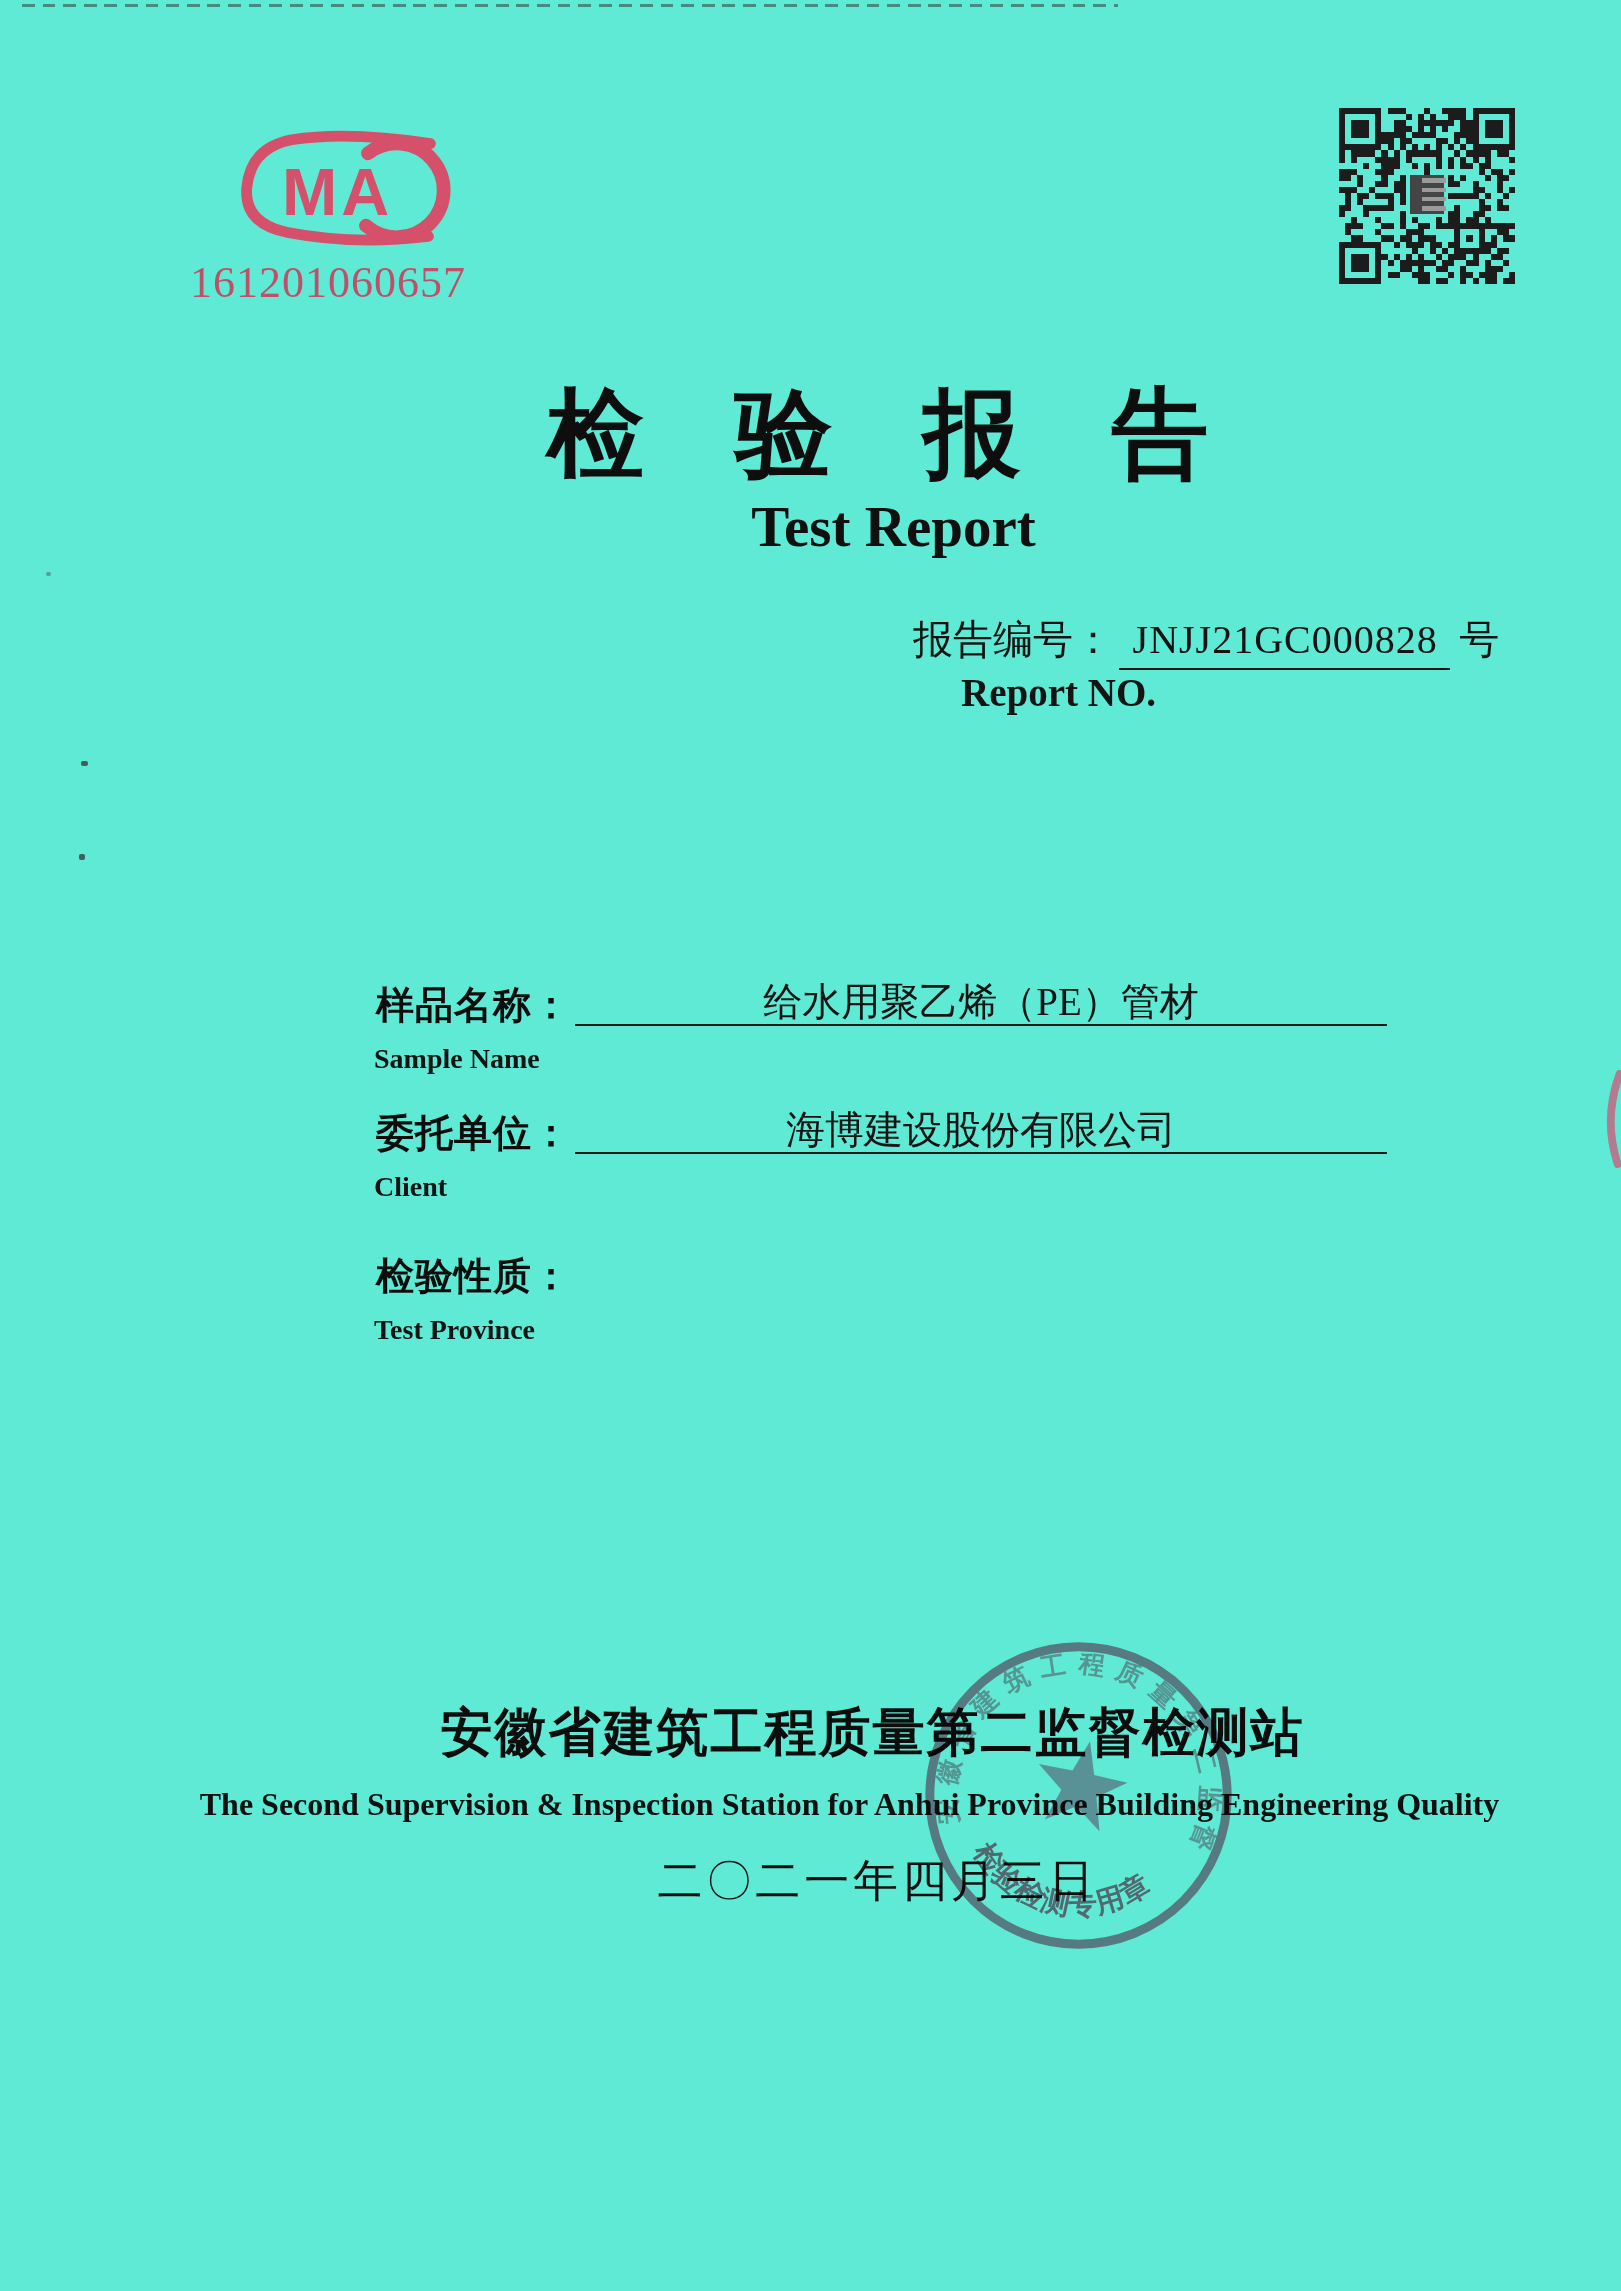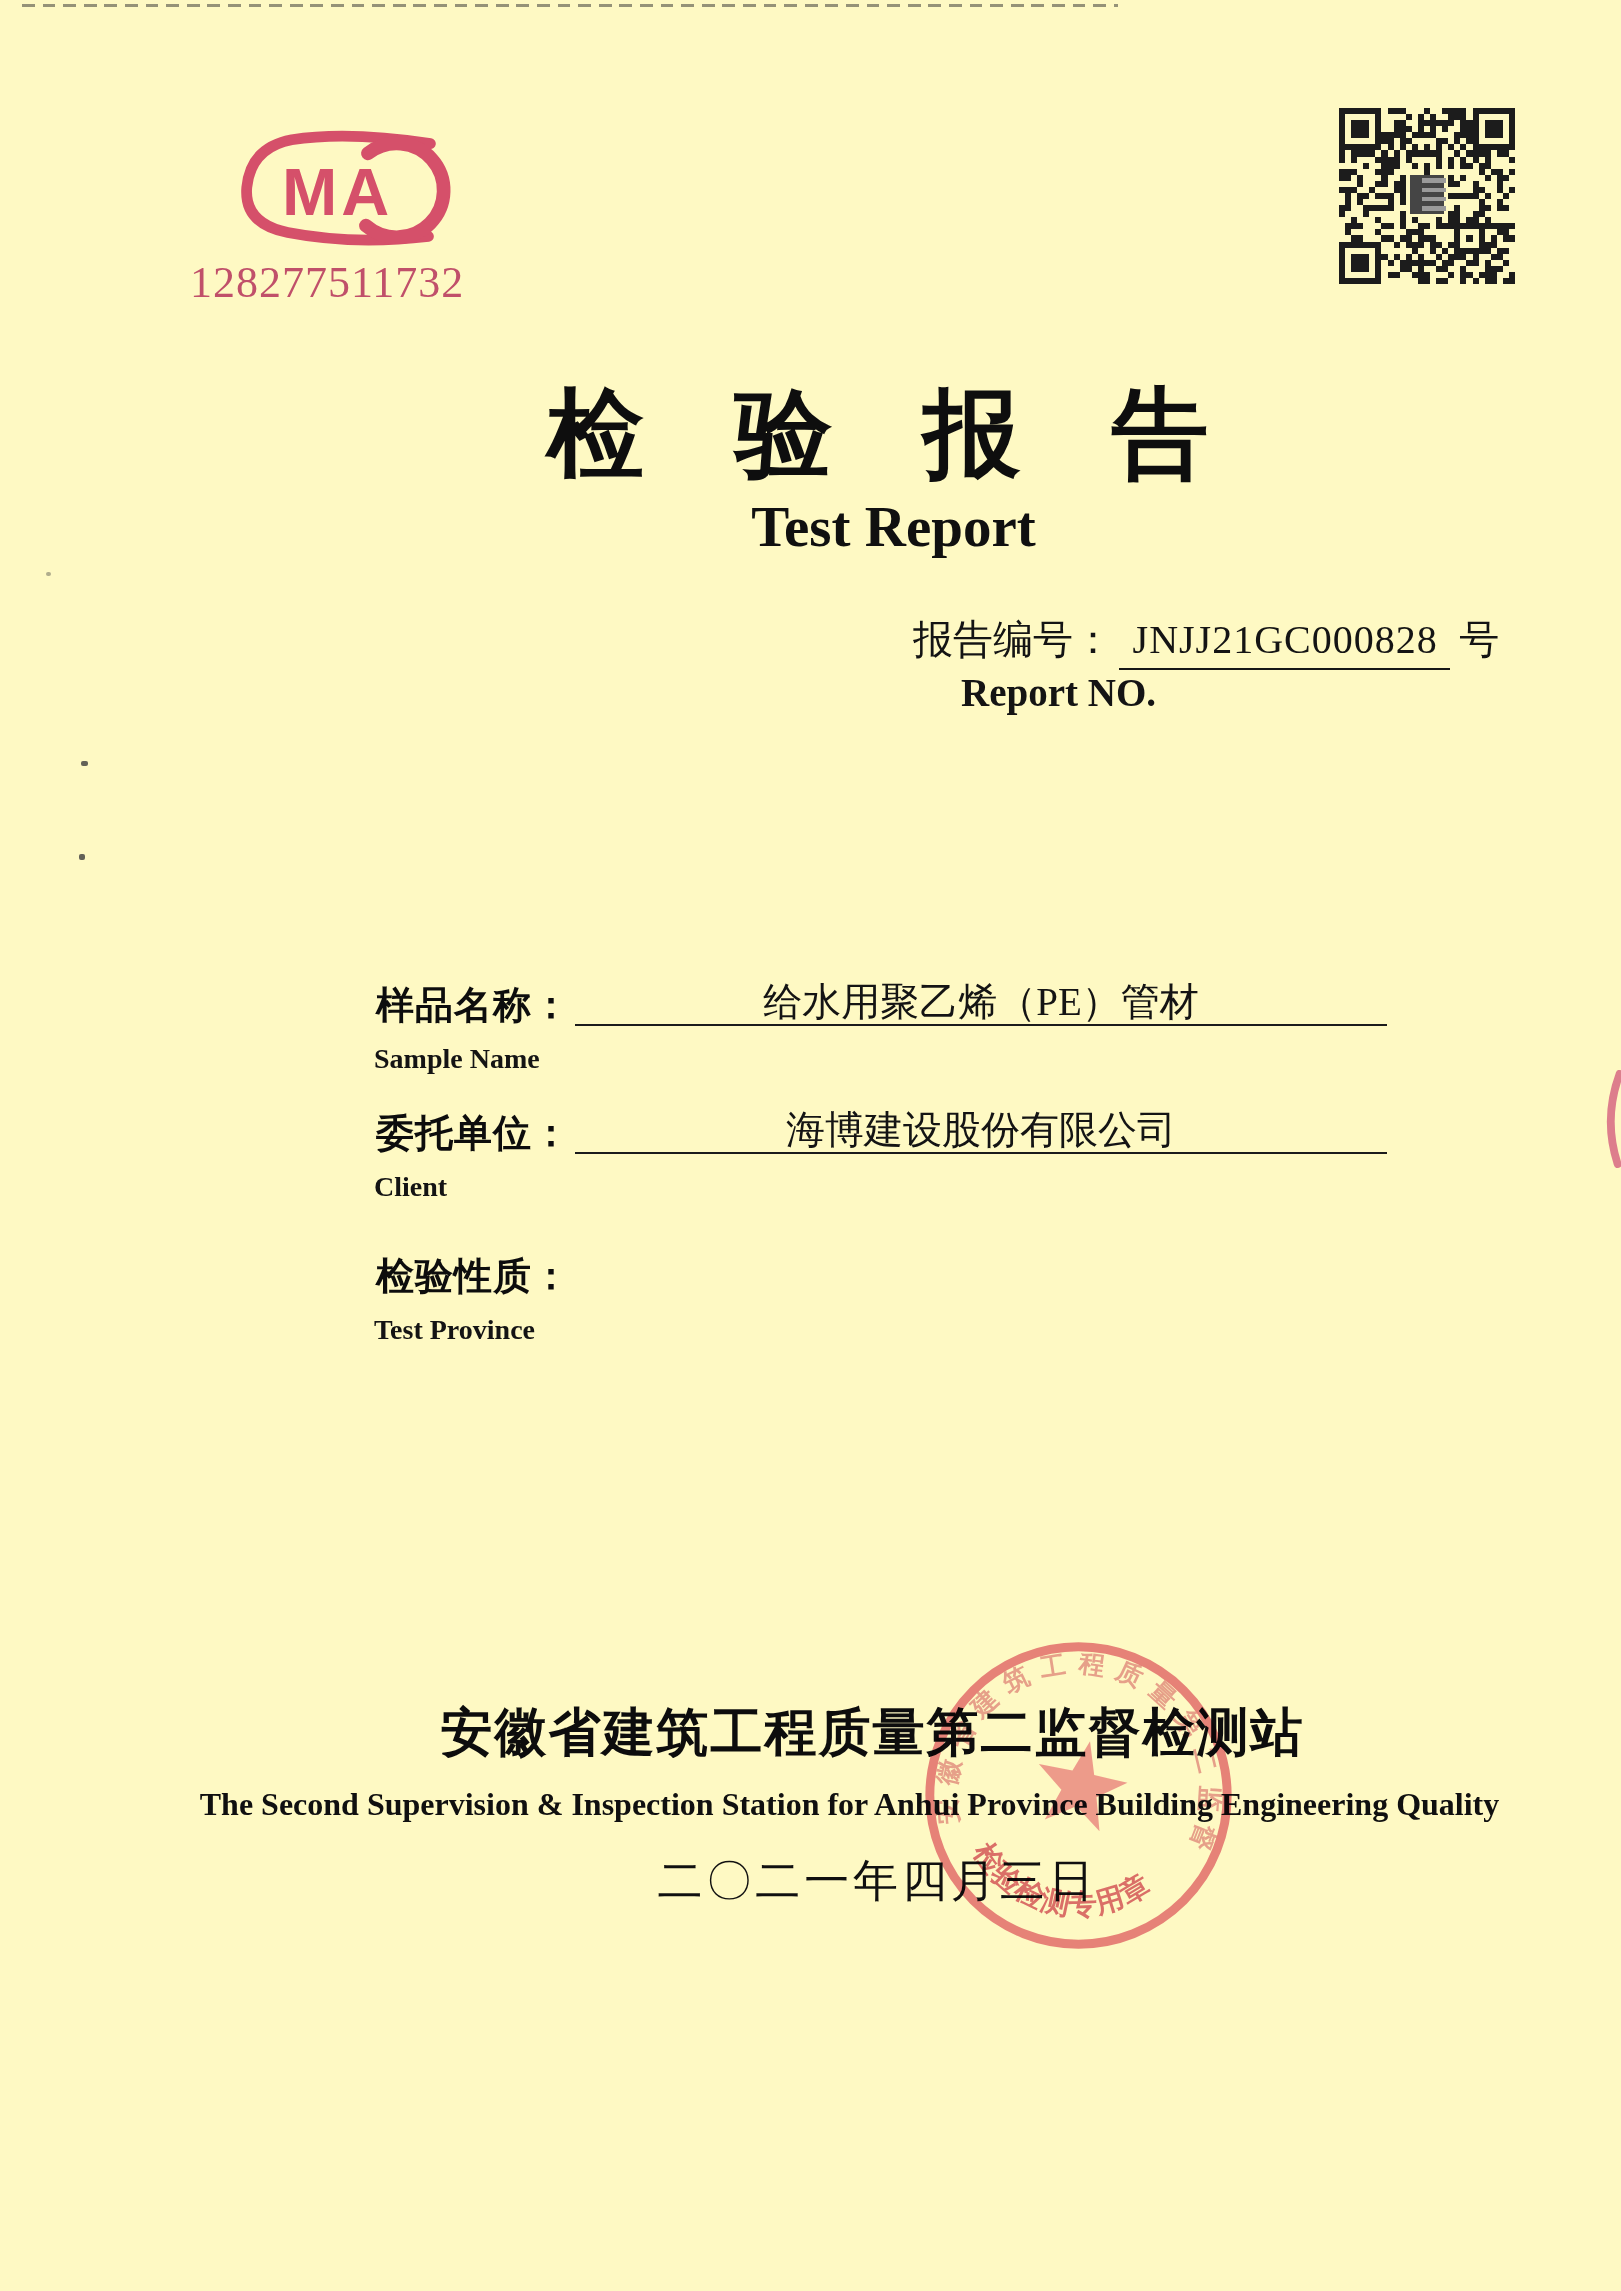--- a/index.html
+++ b/index.html
@@ -1,16 +1,16 @@
 <!DOCTYPE html>
 <html><head>
 <meta charset="utf-8">
 <style>
   html,body{margin:0;padding:0;background:#e8e8e8;}
-  .page{position:relative;width:1621px;height:2292px;background:#fef9c3;overflow:hidden;
+  .page{position:relative;width:1621px;height:2292px;background:#5eead4;overflow:hidden;
         font-family:"Liberation Serif","DejaVu Serif",serif;color:#141414;}
   .abs{position:absolute;}
   .ctr{position:absolute;width:1621px;text-align:center;white-space:nowrap;}
 
   
   .scan-top-edge{position:absolute;left:21.6px;top:3.9px;width:1096px;height:2.9px;opacity:.5;
     background-image:repeating-linear-gradient(90deg,#2c2c2c 0 12.7px,transparent 12.7px 20.6px);}
   .speck{position:absolute;background:#3c3c3c;border-radius:2px;opacity:.8;}
 
   
@@ -61,21 +61,21 @@
   <div class="speck" style="left:79px;top:854px;width:5.9px;height:5.9px;"></div>
   <div class="speck" style="left:46px;top:572px;width:4.9px;height:3.9px;opacity:.4;"></div>
 
   <svg class="abs cma" viewBox="0 0 228 130" aria-hidden="true">
     <g stroke="#d5506a" fill="none" stroke-linecap="round">
       <path d="M 204,17 Q 120,4 62,13 Q 20,21 16,62 Q 13,99 58,108 Q 125,121 202,112" stroke-width="11"></path>
       <path d="M 140,27 A 48,48 0 1 1 138,101" stroke-width="14"></path>
     </g>
     <text x="52" y="90" font-size="68" font-weight="bold" fill="#d5506a" font-family="Liberation Sans, sans-serif" letter-spacing="4">MA</text>
   </svg>
-  <div class="abs cma-number">128277511732</div>
+  <div class="abs cma-number">161201060657</div>
 
   <div class="abs qr">
     <svg viewBox="0 0 29 29" id="qr-pattern">
         <g fill="#1c1c1c">
           <rect x="0" y="0" width="1" height="1"></rect>
           <rect x="1" y="0" width="1" height="1"></rect>
           <rect x="2" y="0" width="1" height="1"></rect>
           <rect x="3" y="0" width="1" height="1"></rect>
           <rect x="4" y="0" width="1" height="1"></rect>
           <rect x="5" y="0" width="1" height="1"></rect>

